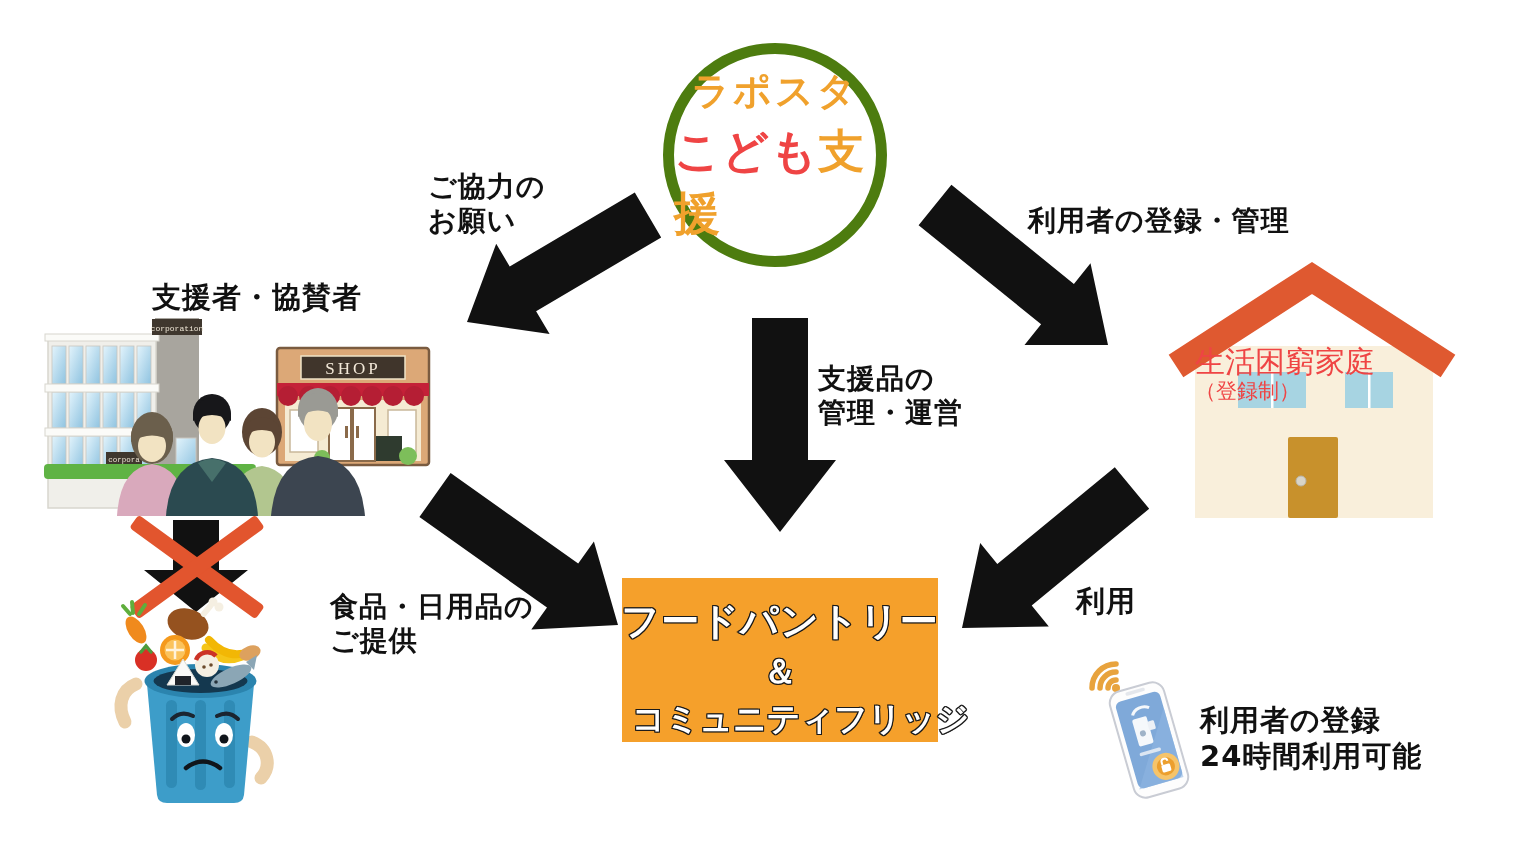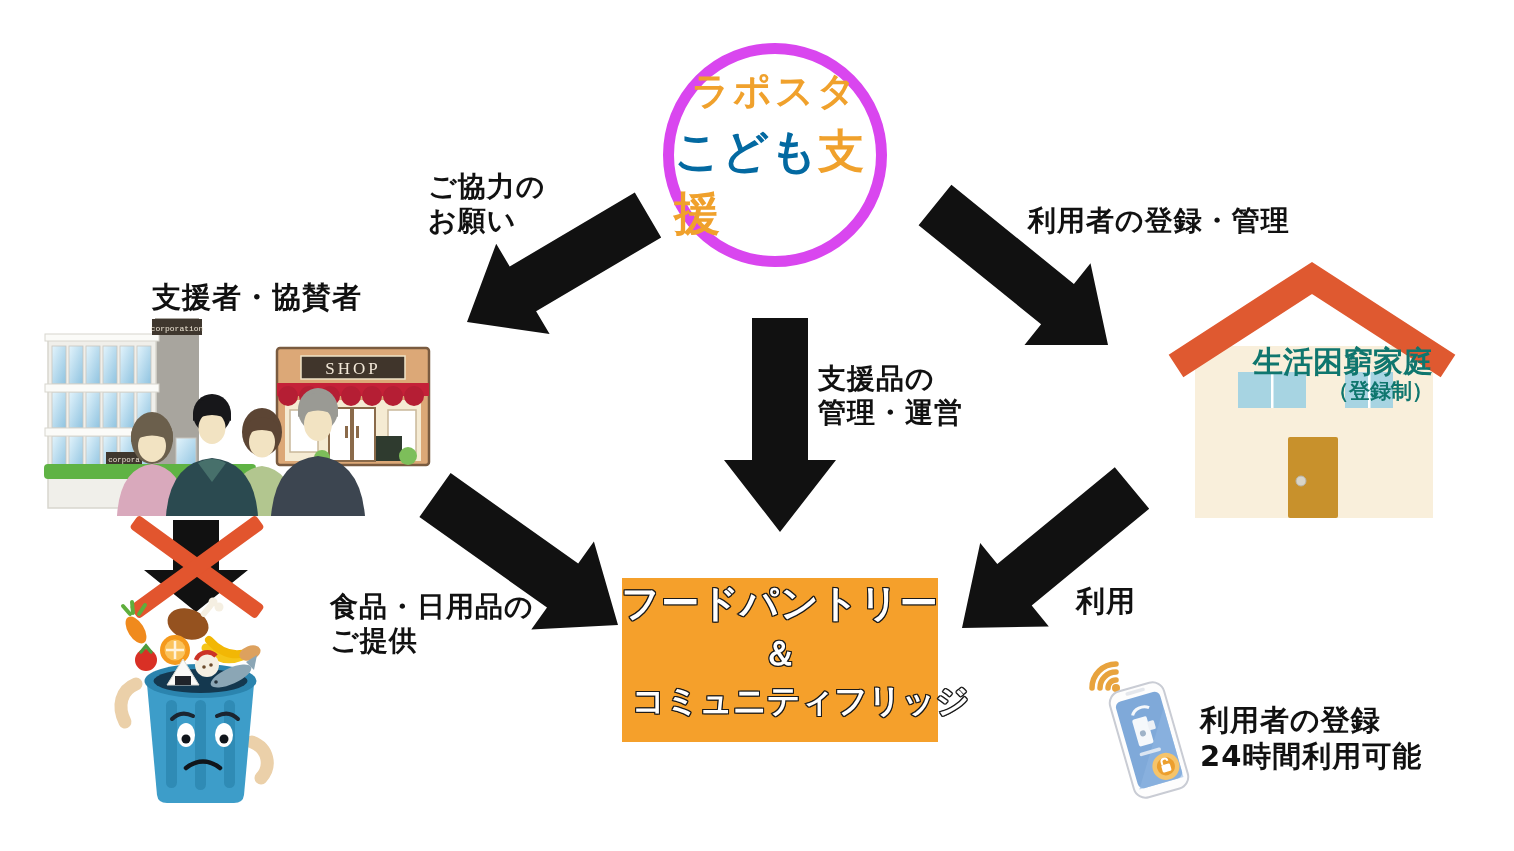--- a/index.html
+++ b/index.html
@@ -7,44 +7,44 @@
     position:relative;width:1514px;height:851px;background:#ffffff;overflow:hidden;
     font-family:"DejaVu Sans","Liberation Sans",sans-serif;
   }
   .layer{position:absolute;left:0;top:0;}
   .lbl{
     position:absolute;color:#111;font-weight:900;line-height:1.2;
     letter-spacing:1px;white-space:nowrap;
   }
   .logo-circle{
     position:absolute;left:663px;top:43px;width:224px;height:224px;
-    border:11px solid #d946ef;border-radius:50%;background:#fff;
+    border:11px solid #4d7c0f;border-radius:50%;background:#fff;
     display:flex;flex-direction:column;align-items:center;justify-content:center;
     box-sizing:border-box;
   }
   .logo-l1{font-size:38px;font-weight:900;color:#F0A12C;letter-spacing:3px;}
   .logo-l2{font-size:46px;font-weight:900;letter-spacing:1px;margin-top:4px;}
-  .logo-red{color:#0369a1;}
+  .logo-red{color:#ef4444;}
   .logo-orange{color:#F0A12C;}
   .center-box{
     position:absolute;left:622px;top:578px;width:316px;height:164px;
     background:#F5A02B;display:flex;flex-direction:column;align-items:center;
-    justify-content:flex-start;overflow:visible;
+    justify-content:flex-end;overflow:visible;
   }
   .obox-line{
     color:#fff;font-weight:900;white-space:nowrap;
     -webkit-text-stroke:2px #1a1a1a;paint-order:stroke fill;
     text-shadow:1px 1px 0 #1a1a1a,-1px 1px 0 #1a1a1a,1px -1px 0 #1a1a1a,-1px -1px 0 #1a1a1a;
   }
   .obox-l1{font-size:38px;letter-spacing:1px;}
   .obox-l2{font-size:34px;margin:2px 0;}
   .obox-l3{font-size:33px;letter-spacing:0px;margin-left:41px;}
   .house-text{
-    position:absolute;left:1195px;top:344px;width:238px;text-align:right;
-    color:#0f766e;font-weight:700;line-height:1.18;
+    position:absolute;left:1195px;top:344px;width:238px;text-align:left;
+    color:#ef4444;font-weight:400;line-height:1.18;
   }
   .house-l1{font-size:30px;letter-spacing:0px;white-space:nowrap;}
   .house-l2{font-size:21px;white-space:nowrap;}
 </style>
 </head>
 <body>
 
 <div class="stage">
 
   <svg class="layer" width="1514" height="851" viewBox="0 0 1514 851">

